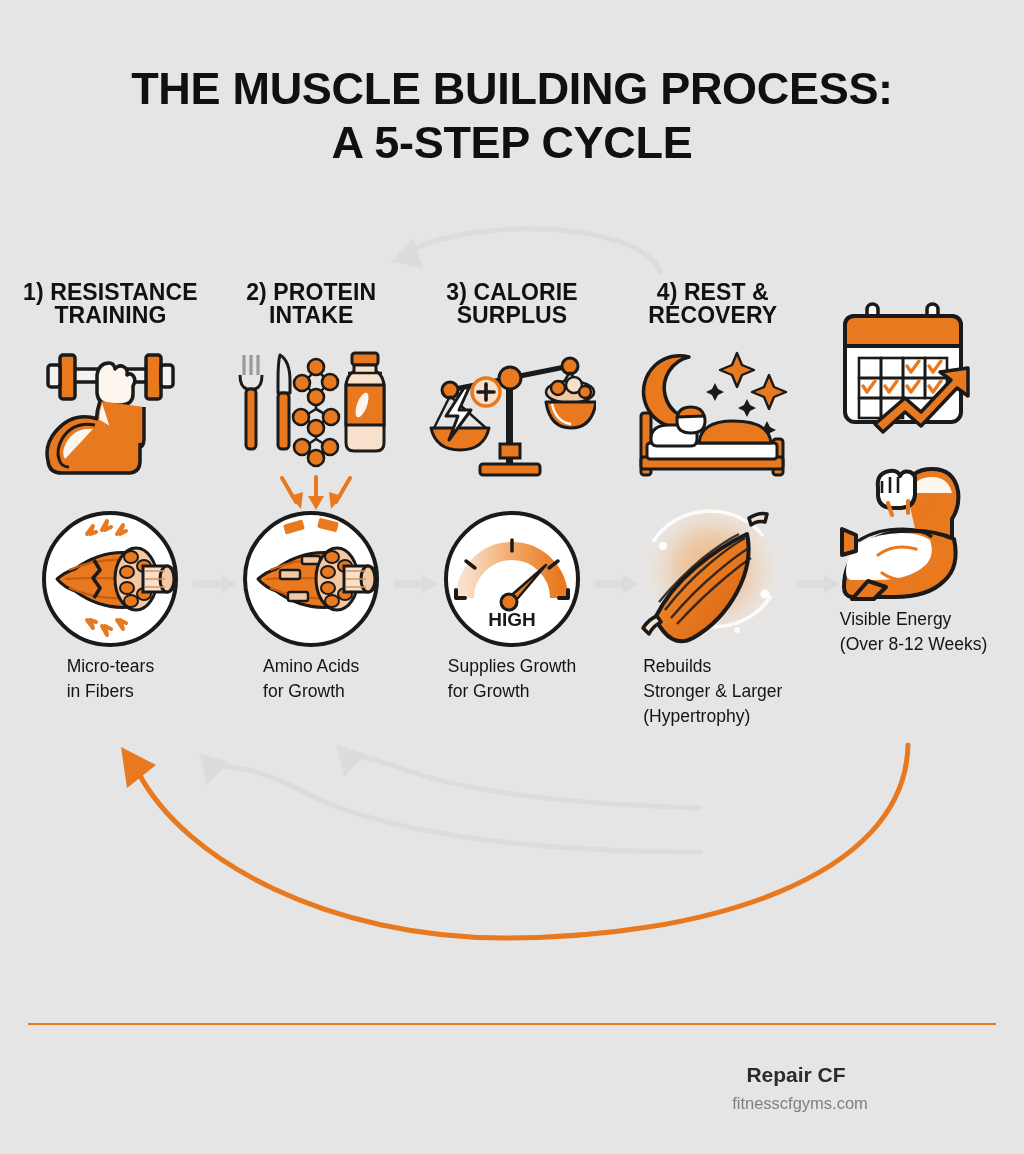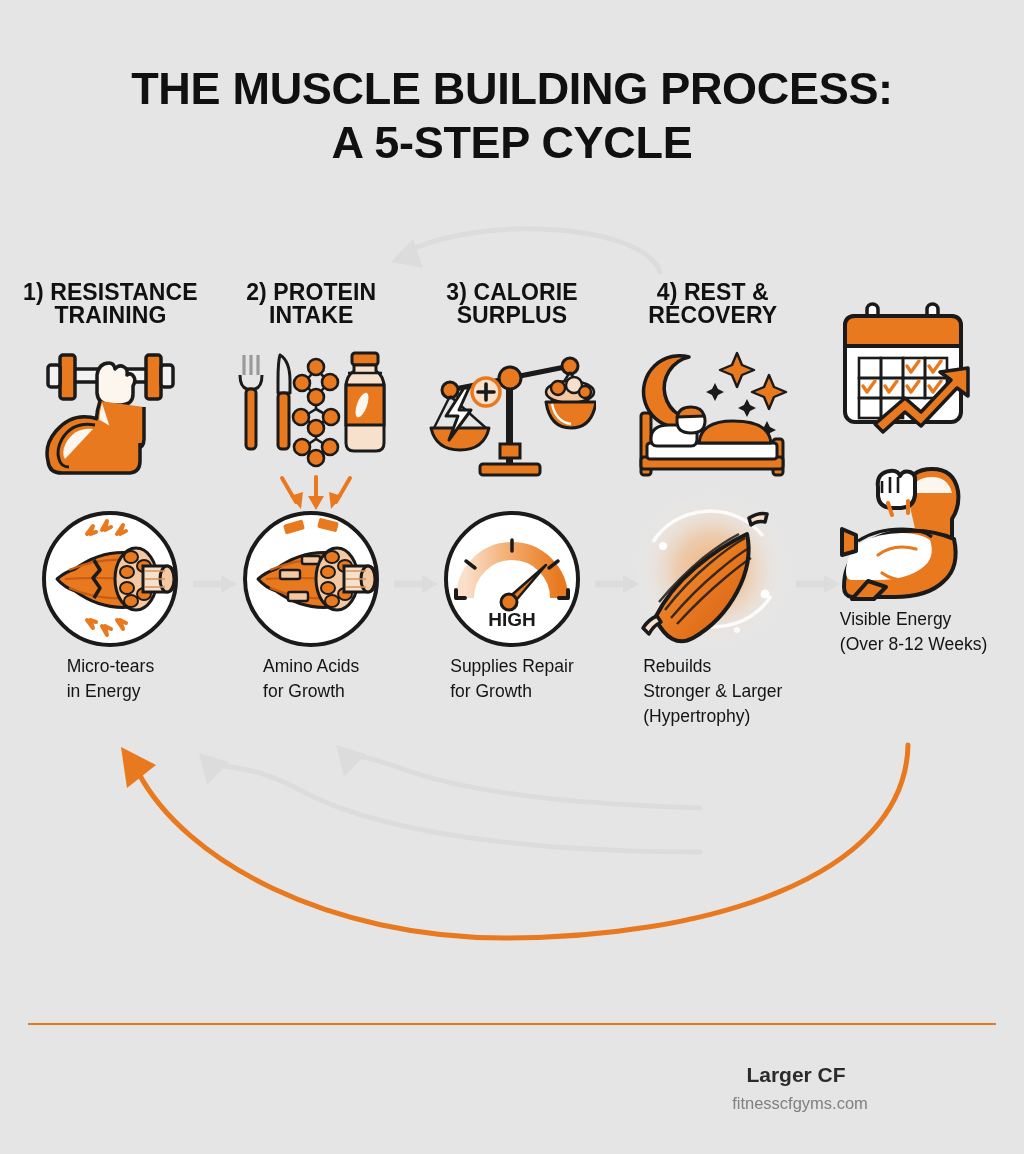--- a/index.html
+++ b/index.html
@@ -258,21 +258,21 @@
             <path d="M63,22 l5,-9 l-2,9 l6,-3"></path>
             <path d="M78,26 l6,-9 l-3,9 l6,-3"></path>
             <path d="M48,112 l6,8 l-3,-8 l6,2"></path>
             <path d="M63,118 l5,9 l-2,-9 l6,3"></path>
             <path d="M78,112 l6,9 l-3,-9 l6,3"></path>
           </g>
         </svg>
       </div>
       <div class="caption">
         <div>Micro-tears</div>
-        <div>in Energy</div>
+        <div>in Fibers</div>
       </div>
     </div>
 
     <div class="step-col">
       <div class="step-heading">
         <div>2) PROTEIN</div>
         <div>INTAKE</div>
       </div>
       <div class="icon-top">
         <svg width="150" height="140" viewBox="0 0 150 140">
@@ -389,21 +389,21 @@
           <path d="M34,60 l-9,-7" stroke="#1A1A1A" stroke-width="3.5" stroke-linecap="round"></path>
           <path d="M71,43 l0,-11" stroke="#1A1A1A" stroke-width="3.5" stroke-linecap="round"></path>
           <path d="M108,60 l9,-7" stroke="#1A1A1A" stroke-width="3.5" stroke-linecap="round"></path>
 
           <path d="M65,92 L105,57 L71,97 z" fill="#E8791F" stroke="#1A1A1A" stroke-width="2.5" stroke-linejoin="round"></path>
           <circle cx="68" cy="94" r="8" fill="#E8791F" stroke="#1A1A1A" stroke-width="3"></circle>
           <text x="71" y="118" text-anchor="middle" font-family="Liberation Sans, sans-serif" font-size="19" font-weight="bold" fill="#1A1A1A">HIGH</text>
         </svg>
       </div>
       <div class="caption">
-        <div>Supplies Repair</div>
+        <div>Supplies Growth</div>
         <div>for Growth</div>
       </div>
     </div>
 
     <div class="step-col">
       <div class="step-heading">
         <div>4) REST &amp;</div>
         <div>RECOVERY</div>
       </div>
       <div class="icon-top">
@@ -547,16 +547,16 @@
     </svg>
   </div>
   <div class="connector c4">
     <svg width="44" height="22" viewBox="0 0 44 22">
       <path d="M0,11 L30,11" stroke="#DCDCDC" stroke-width="7" stroke-linecap="butt" fill="none"></path>
       <path d="M28,2 L44,11 L28,20 z" fill="#DCDCDC"></path>
     </svg>
   </div>
 
   <div class="footer-rule"></div>
-  <div class="footer-brand">Larger CF</div>
+  <div class="footer-brand">Repair CF</div>
   <div class="footer-url">fitnesscfgyms.com</div>
 
 </div>
 
 </body></html>

